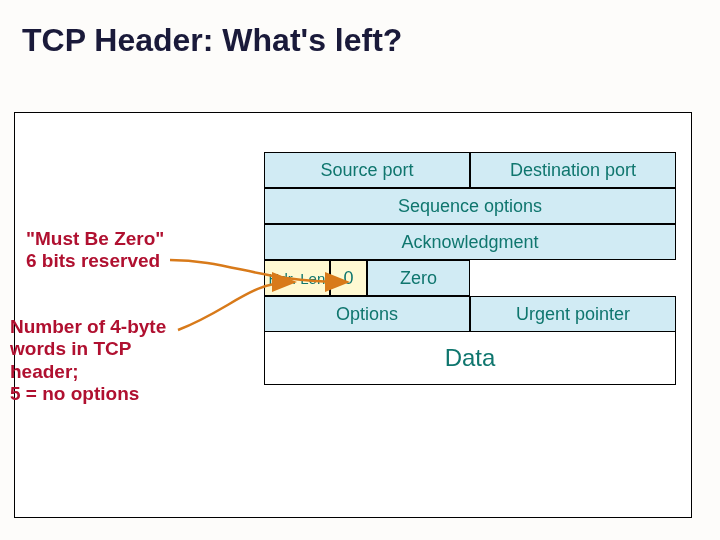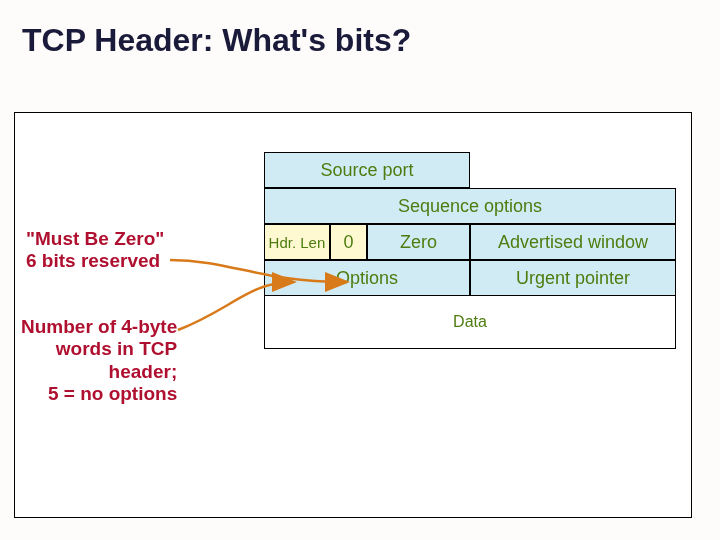--- a/index.html
+++ b/index.html
@@ -34,77 +34,80 @@
     font-weight: bold;
     color: #b01030;
     line-height: 1.18;
   }
   .tcp-table {
     position: absolute;
     top: 152px;
     left: 264px;
     width: 412px;
     font-size: 18px;
-    color: #4d7c0f;
+    color: #0f766e;
   }
   .tcp-table .cell {
     border: 1px solid #000;
     box-sizing: border-box;
     height: 36px;
     display: flex;
     align-items: center;
     justify-content: center;
   }
   .row { display: flex; }
   .blue   { background: #d1ebf4; }
   .yellow { background: #fff9d2; }
   .data-row {
     height: 52px;
     border: 1px solid #000;
     border-top: 0;
     display: flex;
     align-items: center;
     justify-content: center;
-    font-size: 16px;
+    font-size: 24px;
     background: #fff;
   }
   svg.arrows {
     position: absolute;
     top: 0; left: 0;
     width: 720px; height: 540px;
     pointer-events: none;
   }
 </style>
 </head>
 <body>
 
-<div class="title">TCP Header: What's bits?</div>
+<div class="title">TCP Header: What's left?</div>
 
 <div class="outer-box"></div>
 
 <div class="annot" style="top:228px; left:26px; white-space:pre-line;">"Must Be Zero"
 6 bits reserved</div>
 
-<div class="annot" style="top:316px; left:21px; white-space:pre-line;text-align:right;">Number of 4-byte
+<div class="annot" style="top:316px; left:10px; white-space:pre-line;">Number of 4-byte
 words in TCP
 header;
 5 = no options</div>
 
 <div class="tcp-table">
   <div class="row">
     <div class="cell blue" style="width:50%">Source port</div>
+    <div class="cell blue" style="width:50%">Destination port</div>
   </div>
   <div class="row">
     <div class="cell blue" style="width:100%">Sequence options</div>
   </div>
   <div class="row">
+    <div class="cell blue" style="width:100%">Acknowledgment</div>
+  </div>
+  <div class="row">
     <div class="cell yellow" style="width:16%;font-size:15px;">Hdr. Len</div>
     <div class="cell yellow" style="width:9%">0</div>
     <div class="cell blue" style="width:25%">Zero</div>
-    <div class="cell blue" style="width:50%">Advertised window</div>
   </div>
   <div class="row">
     <div class="cell blue" style="width:50%">Options</div>
     <div class="cell blue" style="width:50%">Urgent pointer</div>
   </div>
   <div class="data-row">Data</div>
 </div>
 
 <svg class="arrows">
   <defs>

